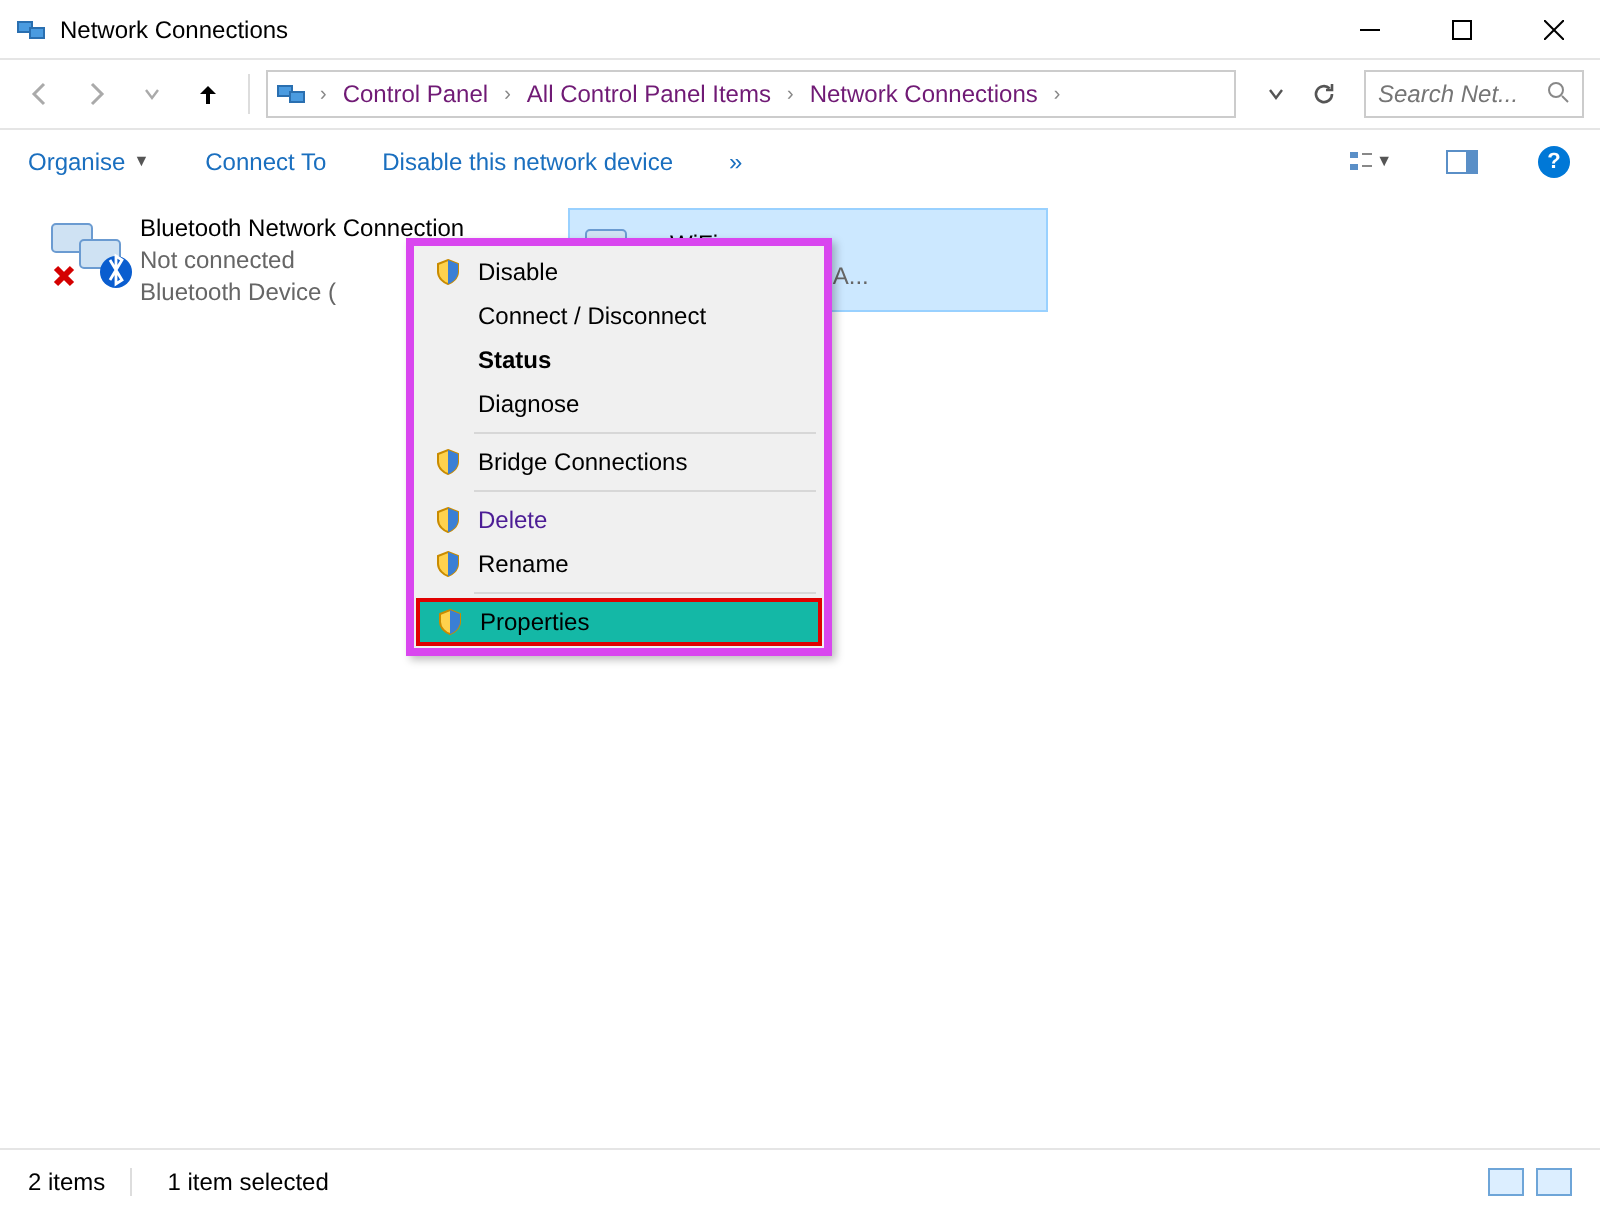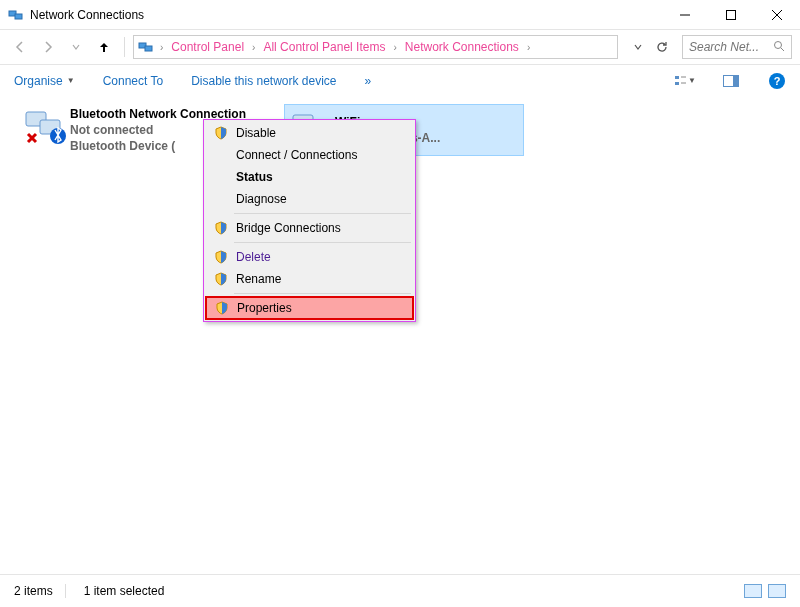--- a/index.html
+++ b/index.html
@@ -13,53 +13,53 @@
     .titlebar-btn { width: 46px; height: 30px; display: flex; align-items: center; justify-content: center; color: #000; }
 
     
     .navbar { height: 34px; display: flex; align-items: center; padding: 0 8px; gap: 4px; }
     .nav-btn { width: 24px; height: 24px; display: flex; align-items: center; justify-content: center; color: #999; border-radius: 2px; }
     .nav-btn.up { color: #000; }
     .addr-sep { width: 1px; height: 20px; background: #ddd; margin: 0 4px; }
     .breadcrumb { flex: 1; height: 24px; border: 1px solid #ccc; display: flex; align-items: center; padding: 0 4px; gap: 2px; }
     .bc-icon { width: 16px; height: 16px; margin-right: 2px; }
     .bc-sep { color: #888; font-size: 10px; padding: 0 2px; }
-    .bc-item { color: #ec4899; padding: 0 4px; white-space: nowrap; }
+    .bc-item { color: #701a75; padding: 0 4px; white-space: nowrap; }
     .refresh-area { display: flex; align-items: center; margin-left: 4px; }
     .search-box { width: 110px; height: 24px; border: 1px solid #ccc; display: flex; align-items: center; padding: 0 6px; margin-left: 4px; }
     .search-box input { border: none; outline: none; width: 100%; color: #666; font-style: italic; }
     .search-box .si { color: #555; margin-left: 4px; }
 
     
     .toolbar { height: 32px; display: flex; align-items: center; padding: 0 12px; gap: 24px; border-top: 1px solid #e5e5e5; }
     .tool-item { color: #1a6fbf; cursor: default; padding: 4px 2px; display:flex; align-items:center; gap:4px; }
     .tool-spacer { flex: 1; }
     .tool-icon { width: 22px; height: 22px; display: flex; align-items: center; justify-content: center; color: #555; }
     .tool-drop { font-size: 8px; color: #555; }
     .help-icon { width:16px; height:16px; background:#0078d7; border-radius:50%; color:#fff; display:flex; align-items:center; justify-content:center; font-size:11px; font-weight:bold; }
 
     
-    .content { position: relative; height: 480px; padding: 8px 20px; display: flex; gap: 24px; font-weight: bold; }
+    .content { position: relative; height: 480px; padding: 8px 20px; display: flex; gap: 24px; }
     .conn-item { display: flex; width: 240px; height: 52px; padding: 2px; }
     .conn-item.selected { background: #cce8ff; border: 1px solid #99d1ff; }
     .conn-icon { width: 48px; height: 40px; display:flex; align-items:center; justify-content:center; position:relative; }
     .conn-text { display: flex; flex-direction: column; justify-content: center; line-height: 1.35; }
     .conn-name { color: #000; }
     .conn-status { color: #666; }
     .conn-device { color: #666; }
 
     
-    .context-menu { position: absolute; left: 203px; top: 119px; width: 213px; background: #f0f0f0; border: 1px solid #d946ef; box-shadow: 2px 2px 4px rgba(0,0,0,0.25); padding: 2px; }
+    .context-menu { position: absolute; left: 203px; top: 119px; width: 213px; background: #f0f0f0; border: 4px solid #d946ef; box-shadow: 2px 2px 4px rgba(0,0,0,0.25); padding: 2px; }
     .cm-item { display: flex; align-items: center; height: 22px; padding-left: 6px; gap: 6px; position:relative; }
     .cm-icon-col { width: 18px; display:flex; justify-content:center; }
     .cm-label { color: #000; }
     .cm-label.bold { font-weight: 600; }
     .cm-label.disabled { color: #4c1d95; }
     .cm-sep { height: 1px; background: #d7d7d7; margin: 3px 2px 3px 28px; }
-    .cm-item.highlight { border: 2px solid #e00000; height: 24px; margin: -1px; background:#fca5a5; }
+    .cm-item.highlight { border: 2px solid #e00000; height: 24px; margin: -1px; background:#14b8a6; }
 
     
     .statusbar { position:absolute; bottom:0; left:0; right:0; height: 24px; border-top:1px solid #e5e5e5; display:flex; align-items:center; padding: 16px 14px; gap: 18px; color:#000; }
     .statusbar .sbs { padding-right: 12px; border-right:1px solid #ddd; }
     .sb-spacer { flex:1; }
     .sb-icons { display:flex; gap:6px; }
     .sb-view { width:18px; height:14px; border:1px solid #6ea5d8; background:#dceeff; }
 
     
     .shield { width:14px; height:14px; }
@@ -218,21 +218,21 @@
     <span class="cm-icon-col">
         <svg class="shield" viewBox="0 0 14 14">
           <path d="M7 1 L12 3 L12 7 C12 10 9 12.5 7 13 C5 12.5 2 10 2 7 L2 3 Z" fill="#ffd24d" stroke="#c98b00"></path>
           <path d="M7 1 L12 3 L12 7 C12 10 9 12.5 7 13 Z" fill="#3a7fd5"></path>
         </svg>
       </span>
     <span class="cm-label">Disable</span>
   </div>
   <div class="cm-item">
     <span class="cm-icon-col"></span>
-    <span class="cm-label">Connect / Connections</span>
+    <span class="cm-label">Connect / Disconnect</span>
   </div>
   <div class="cm-item">
     <span class="cm-icon-col"></span>
     <span class="cm-label bold">Status</span>
   </div>
   <div class="cm-item">
     <span class="cm-icon-col"></span>
     <span class="cm-label">Diagnose</span>
   </div>
   <div class="cm-sep"></div>

